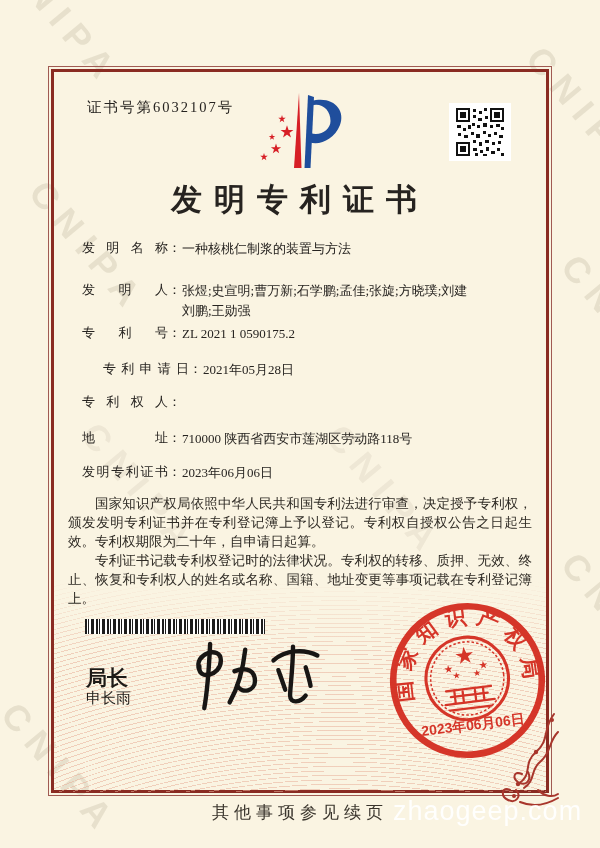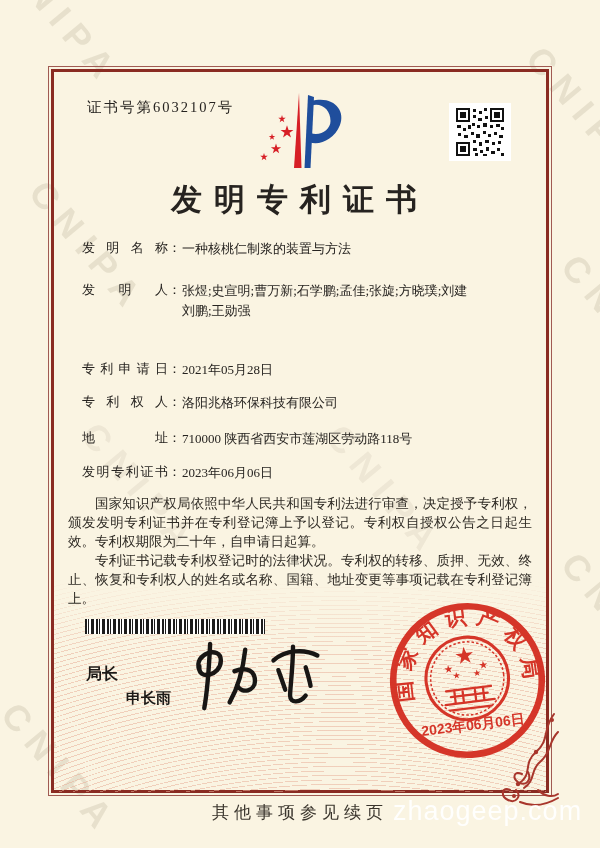--- a/index.html
+++ b/index.html
@@ -65,26 +65,26 @@
   }
   
   .barcode{
     position:absolute; left:85px; top:619px; width:180px; height:15px;
     background:repeating-linear-gradient(90deg,
       #1c1c1c 0px,#1c1c1c 2px,#ffffff 2px,#ffffff 3px,
       #1c1c1c 3px,#1c1c1c 4px,#ffffff 4px,#ffffff 6px,
       #1c1c1c 6px,#1c1c1c 9px,#ffffff 9px,#ffffff 11px);
   }
   .officer-title{
-    position:absolute; left:86px; top:664px; font-size:16px; font-weight:700;
+    position:absolute; left:86px; top:664px; font-size:21px; font-weight:700;
     font-family:"Liberation Sans",sans-serif; color:#1d1a17;
   }
   .officer-name{
-    position:absolute; left:86px; top:689px; font-size:15px; font-weight:700;
-    font-family:"Liberation Sans",sans-serif; color:#1d1a17;margin-left:40px;
+    position:absolute; left:86px; top:689px; font-size:15px; font-weight:400;
+    font-family:"Liberation Sans",sans-serif; color:#1d1a17;
   }
   .signature{position:absolute; left:175px; top:638px; width:158px; height:78px;}
   .seal{position:absolute; left:385px; top:598px; width:165px; height:165px;
         transform:rotate(-7deg); opacity:0.93;}
   .flourish{position:absolute; left:492px; top:712px; width:70px; height:98px;}
   .page-num{
     position:absolute; left:0; right:0; top:768px; text-align:center; font-size:11.5px;
   }
   .footer-note{
     position:absolute; left:0; right:0; top:801px; text-align:center;
@@ -191,27 +191,30 @@
   <div class="title">发明专利证书</div>
 
   <div class="row" style="top:239px;">
     <span class="lbl">发明名称</span><span class="colon">：</span><span class="val short">一种核桃仁制浆的装置与方法</span>
   </div>
 
   <div class="row" style="top:281px;">
     <span class="lbl">发明人</span><span class="colon">：</span><span class="val"><span class="l">张煜;史宣明;曹万新;石学鹏;孟佳;张旋;方晓璞;刘建</span><span class="l">刘鹏;王勋强</span></span>
   </div>
 
-
-  <div class="row" style="top:360px;">
+  <div class="row" style="top:324px;">
+    <span class="lbl">专利号</span><span class="colon">：</span><span class="val short">ZL 2021 1 0590175.2</span>
+  </div>
+
+  <div class="row" style="top:360px;margin-left:21px;">
     <span class="lbl">专利申请日</span><span class="colon">：</span><span class="val short">2021年05月28日</span>
   </div>
 
   <div class="row" style="top:393px;">
-    <span class="lbl">专利权人</span><span class="colon">：</span><span class="val"><span class="l">洛阳兆格环保科技有限公司</span></span>
+    <span class="lbl">专利权人</span><span class="colon">：</span><span class="val"></span>
   </div>
 
   <div class="row" style="top:429px;">
     <span class="lbl">地址</span><span class="colon">：</span><span class="val short">710000 陕西省西安市莲湖区劳动路118号</span>
   </div>
 
   <div class="row" style="top:463px;">
     <span class="lbl">发明专利证书</span><span class="colon">：</span><span class="val short">2023年06月06日</span>
   </div>
 

